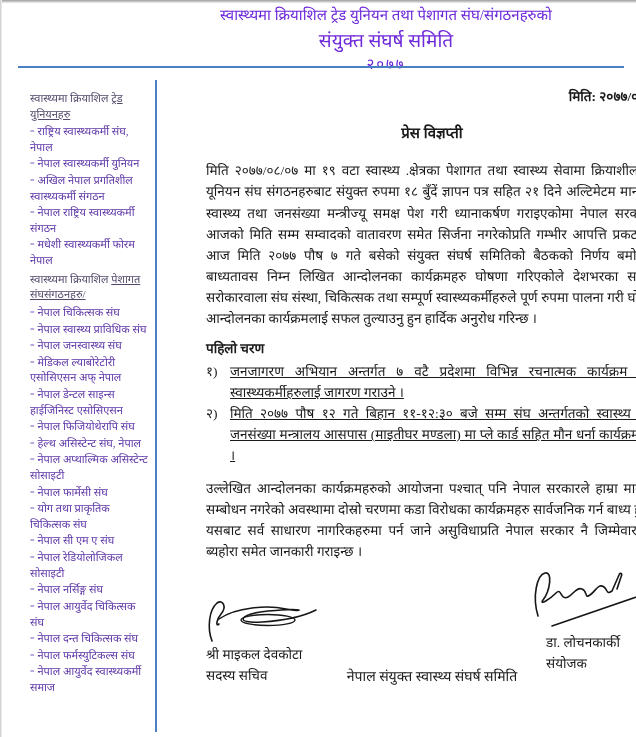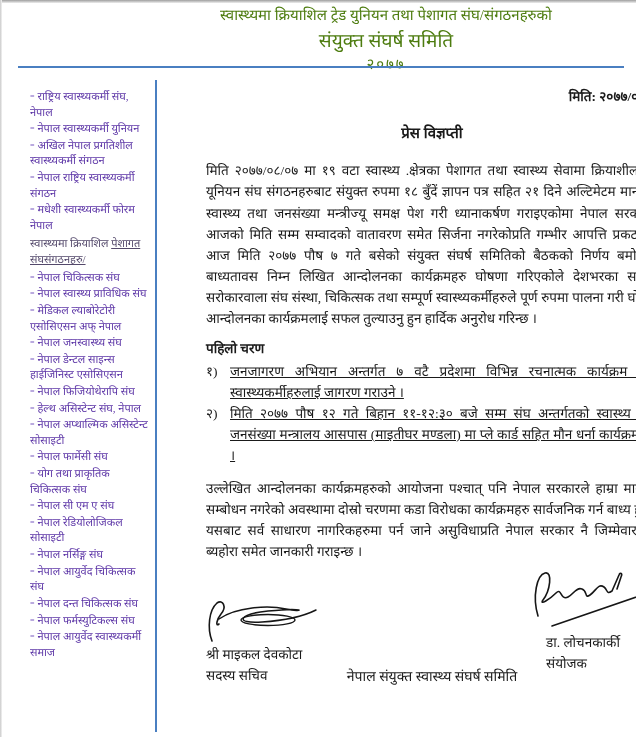--- a/index.html
+++ b/index.html
@@ -11,21 +11,21 @@
   }
   
   .scan-top { position:absolute; top:0; left:0; right:0; height:3px;
     background:linear-gradient(#9e9e9e,#eeeeee); }
   .scan-left { position:absolute; top:0; left:0; bottom:0; width:2px;
     background:linear-gradient(90deg,#c9c9c9,#f3f3f3); }
 
   
   .doc-header {
     position:absolute; left:140px; right:4px; top:5px;
-    text-align:center; color:#4d7c0f; line-height:1.45;
+    text-align:center; color:#6d28d9; line-height:1.45;
   }
   .doc-header .l1 { font-size:15px; }
   .doc-header .l2 { font-size:19px; }
   .doc-header .l3 { font-size:15px; letter-spacing:2px; }
 
   .h-rule { position:absolute; left:18px; width:606px; top:66px; height:2px;
     background:#4a7fc1; }
   .v-rule { position:absolute; left:155px; top:80px; width:2px; height:652px;
     background:#4a7fc1; }
 
@@ -77,20 +77,25 @@
 <div class="doc-header">
   <div class="l1">स्वास्थ्यमा क्रियाशिल ट्रेड युनियन तथा पेशागत संघ/संगठनहरुको</div>
   <div class="l2">संयुक्त संघर्ष समिति</div>
   <div class="l3">२०७७</div>
 </div>
 
 <div class="h-rule"></div>
 <div class="v-rule"></div>
 
 <div class="sidebar">
+  <div class="s-head">
+    <span>स्वास्थ्यमा क्रियाशिल</span>
+    <span class="u">ट्रेड</span><br>
+    <span class="u">युनियनहरु</span>
+  </div>
     <div class="s-item">
     <span class="blt">=</span><span>राष्ट्रिय स्वास्थ्यकर्मी संघ, नेपाल</span>
   </div>
     <div class="s-item">
     <span class="blt">=</span><span>नेपाल स्वास्थ्यकर्मी युनियन</span>
   </div>
     <div class="s-item">
     <span class="blt">=</span><span>अखिल नेपाल प्रगतिशील स्वास्थ्यकर्मी संगठन</span>
   </div>
     <div class="s-item">
@@ -105,24 +110,24 @@
     <span class="u">पेशागत</span><br>
     <span class="u">संघसंगठनहरु/</span>
   </div>
   <div class="s-item">
     <span class="blt">=</span><span>नेपाल चिकित्सक संघ</span>
   </div>
     <div class="s-item">
     <span class="blt">=</span><span>नेपाल स्वास्थ्य प्राविधिक संघ</span>
   </div>
     <div class="s-item">
+    <span class="blt">=</span><span>नेपाल जनस्वास्थ्य संघ</span>
+  </div>
+    <div class="s-item">
     <span class="blt">=</span><span>मेडिकल ल्याबोरेटोरी एसोसिएसन अफ् नेपाल</span>
-  </div>
-    <div class="s-item">
-    <span class="blt">=</span><span>नेपाल जनस्वास्थ्य संघ</span>
   </div>
     <div class="s-item">
     <span class="blt">=</span><span>नेपाल डेन्टल साइन्स हाईजिनिस्ट एसोसिएसन</span>
   </div>
     <div class="s-item">
     <span class="blt">=</span><span>नेपाल फिजियोथेरापि संघ</span>
   </div>
     <div class="s-item">
     <span class="blt">=</span><span>हेल्थ असिस्टेन्ट संघ, नेपाल</span>
   </div>

